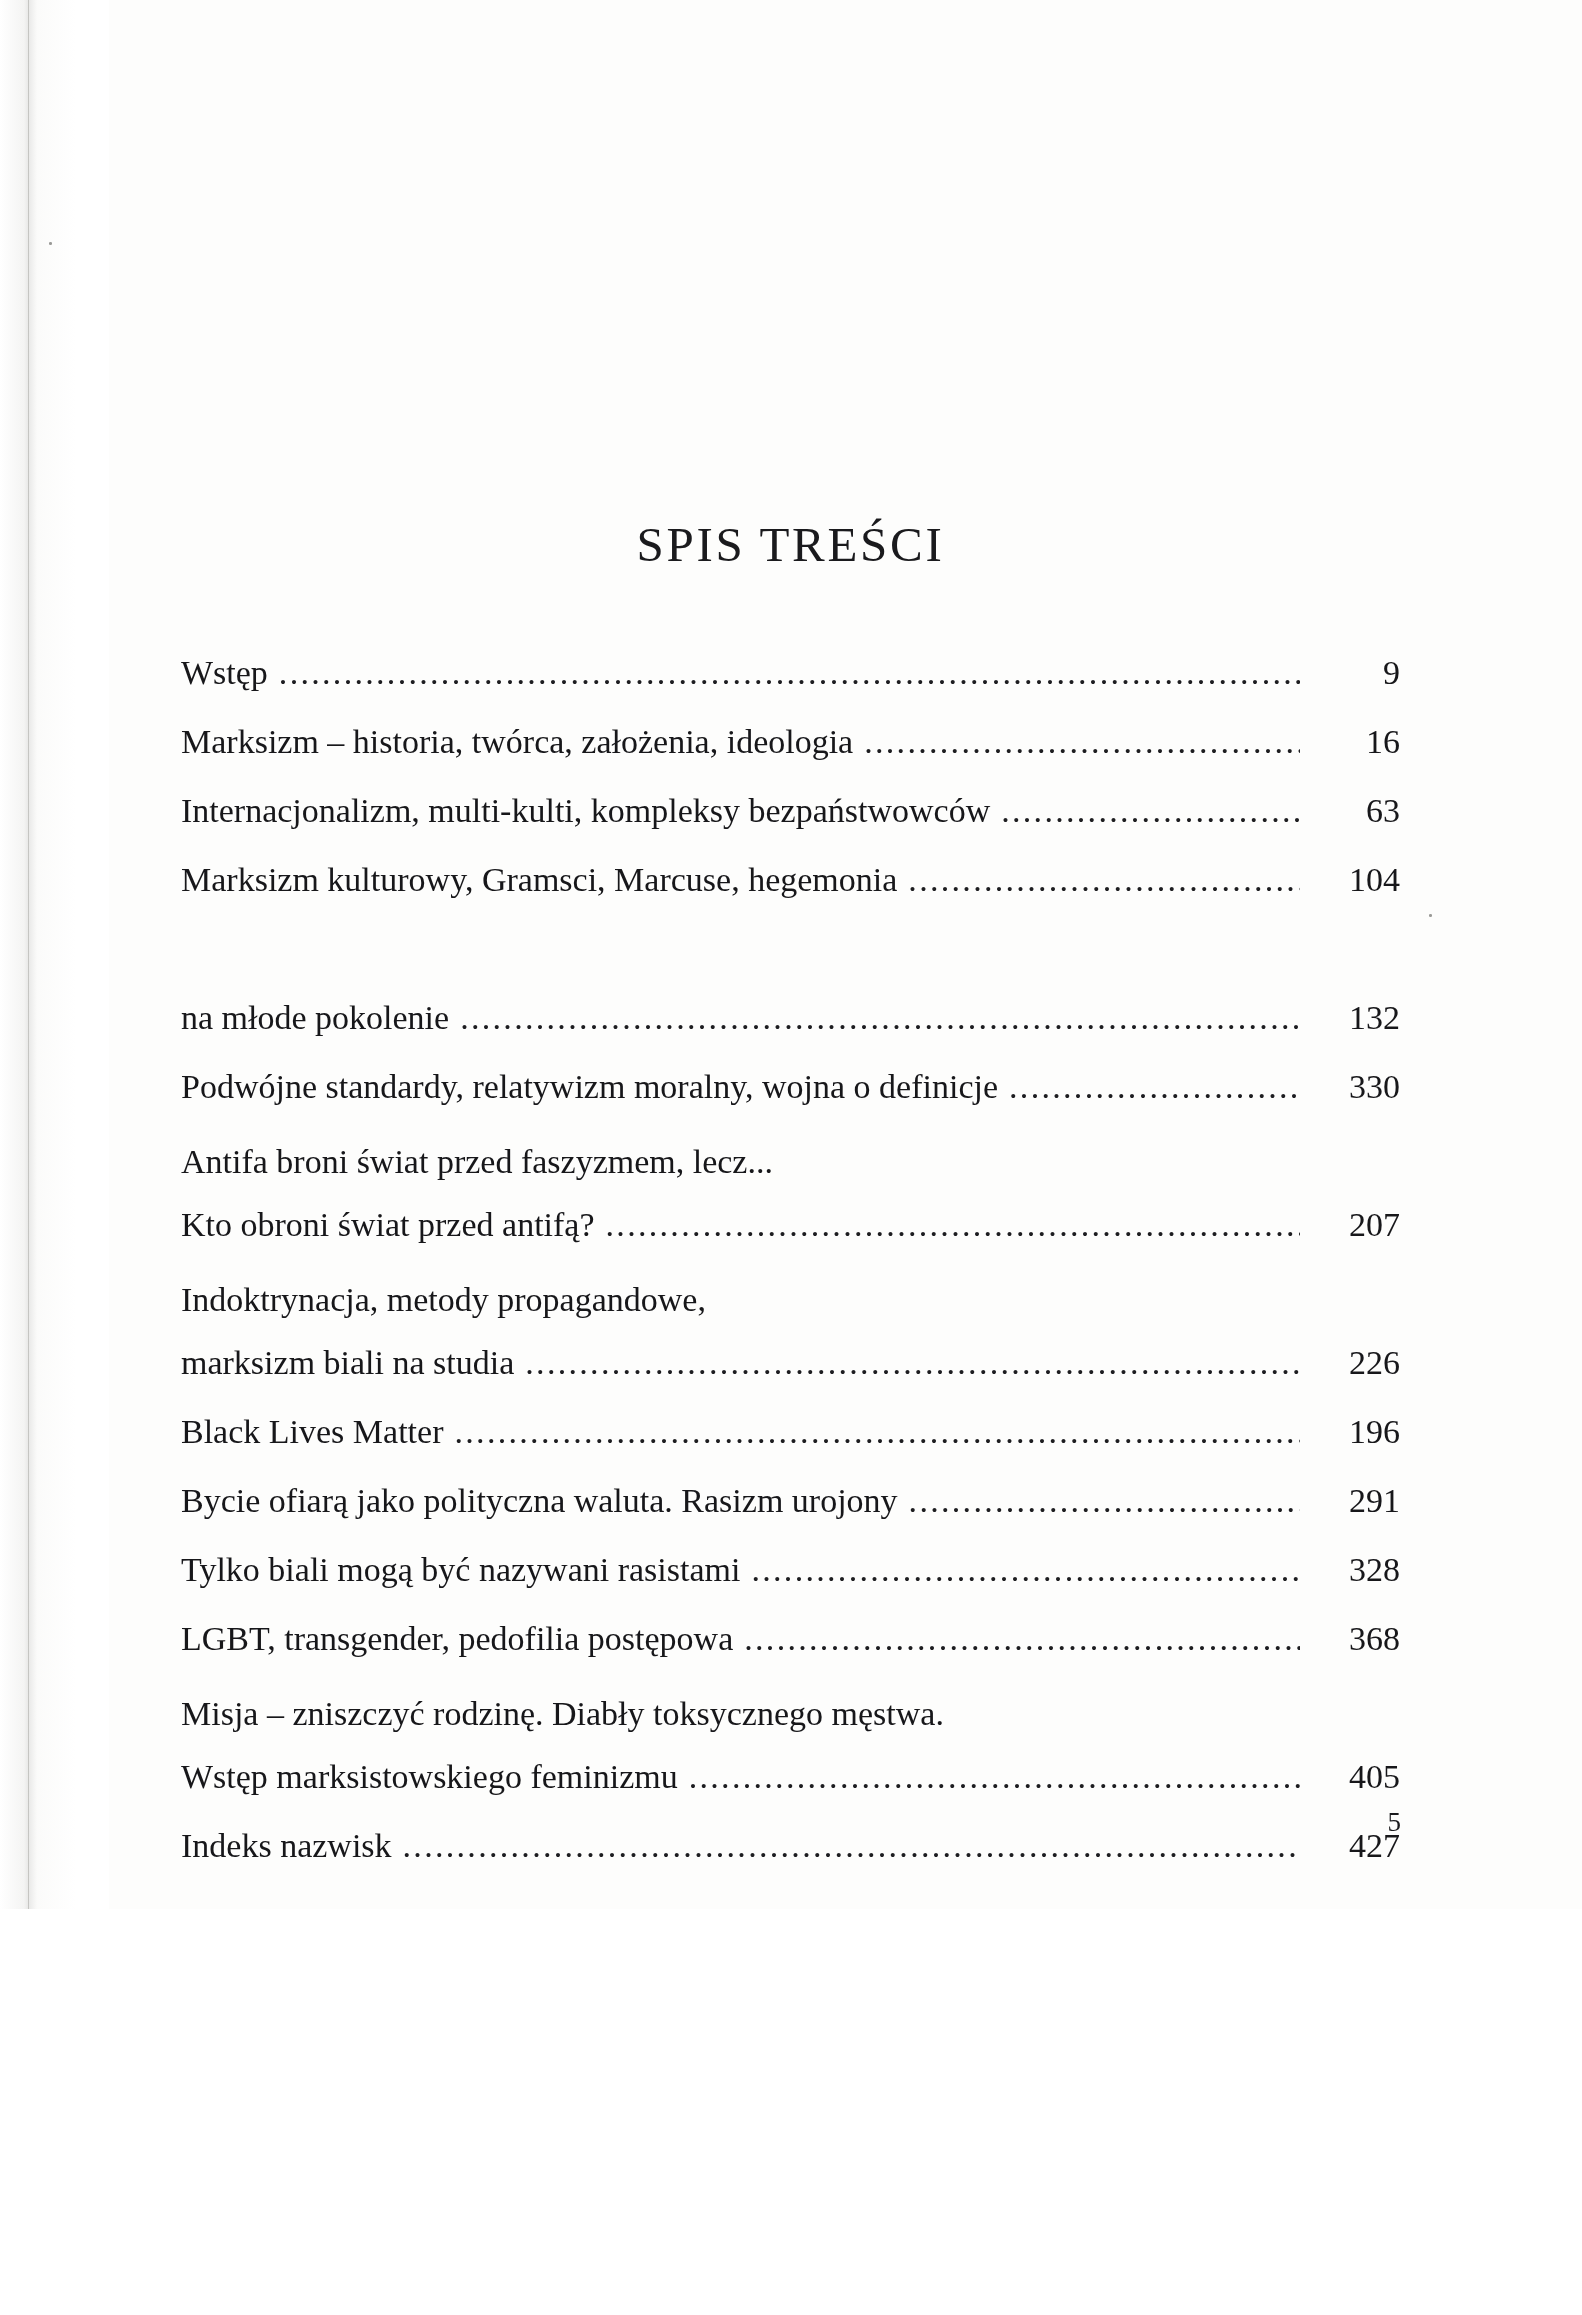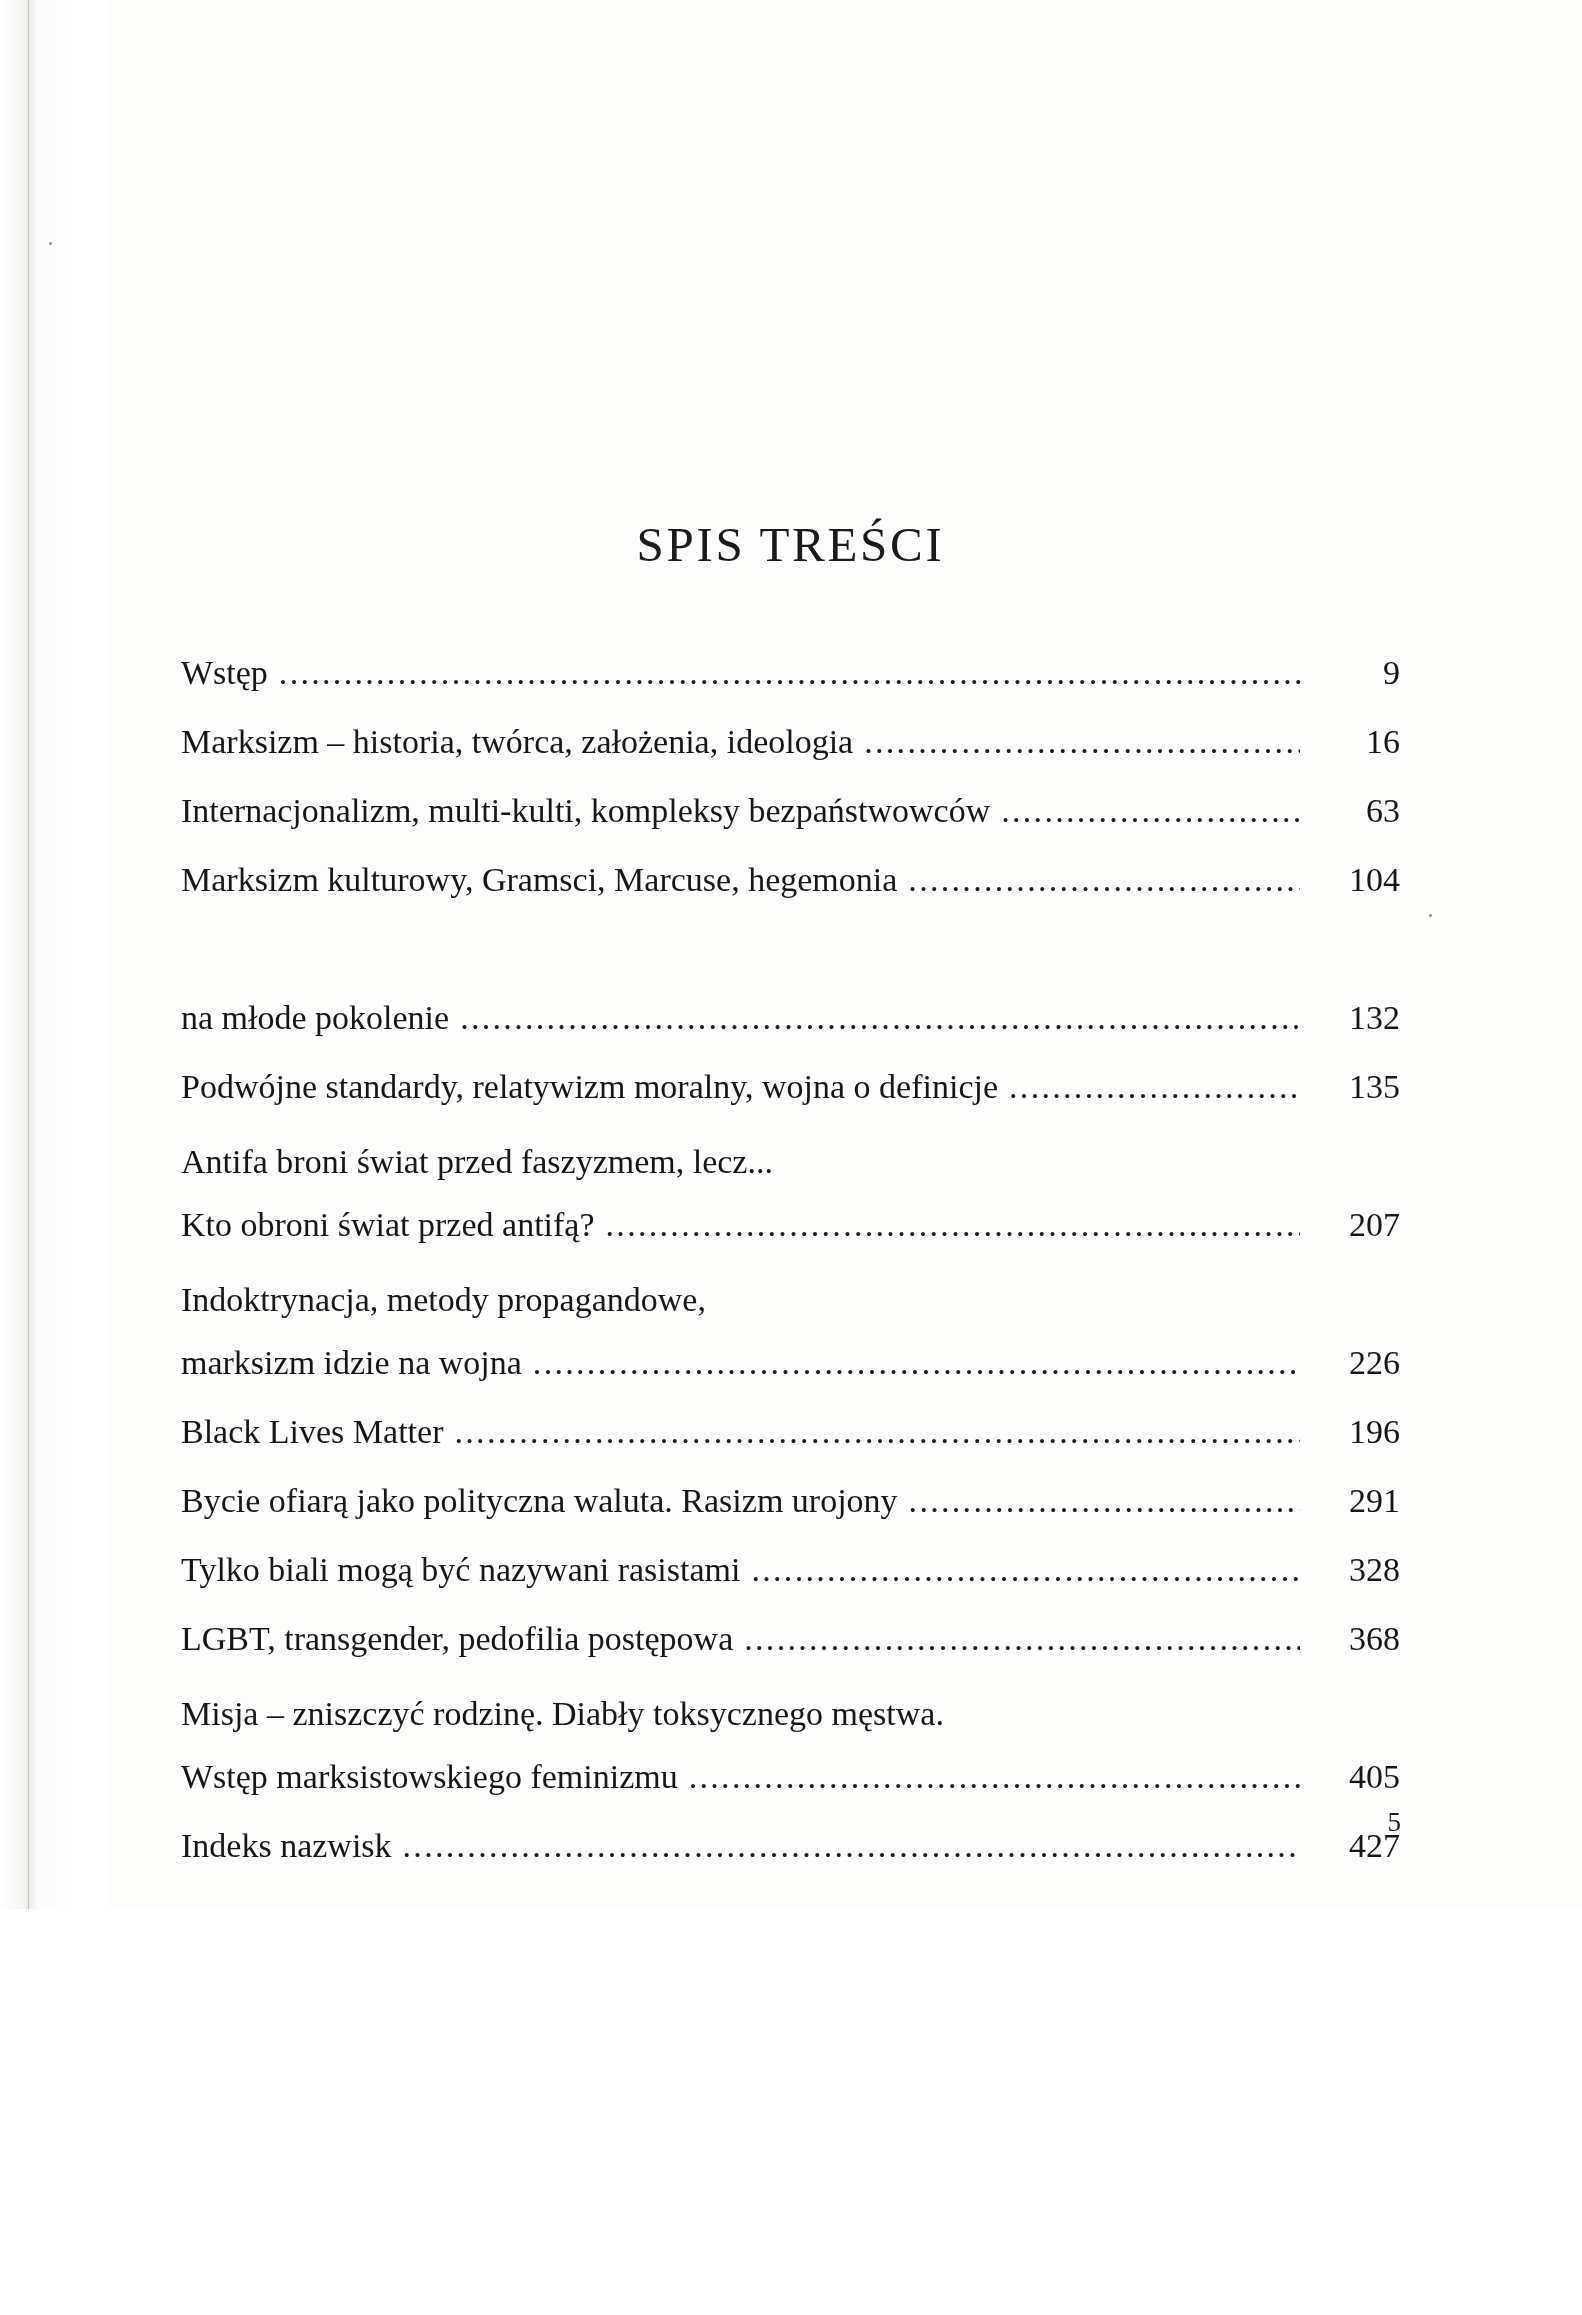--- a/index.html
+++ b/index.html
@@ -165,39 +165,39 @@
           <span class="toc-page"></span>
         </li>
         <li class="toc-row">
           <span class="toc-label">na młode pokolenie</span>
           <span class="toc-leader"></span>
           <span class="toc-page">132</span>
         </li>
         <li class="toc-row">
           <span class="toc-label">Podwójne standardy, relatywizm moralny, wojna o definicje</span>
           <span class="toc-leader"></span>
-          <span class="toc-page">135</span>
+          <span class="toc-page">330</span>
         </li>
         <li class="toc-row continued">
           <span class="toc-label">Antifa broni świat przed faszyzmem, lecz...</span>
           <span class="toc-leader"></span>
           <span class="toc-page"></span>
         </li>
         <li class="toc-row">
           <span class="toc-label">Kto obroni świat przed antifą?</span>
           <span class="toc-leader"></span>
           <span class="toc-page">207</span>
         </li>
         <li class="toc-row continued">
           <span class="toc-label">Indoktrynacja, metody propagandowe,</span>
           <span class="toc-leader"></span>
           <span class="toc-page"></span>
         </li>
         <li class="toc-row">
-          <span class="toc-label">marksizm idzie na wojna</span>
+          <span class="toc-label">marksizm biali na studia</span>
           <span class="toc-leader"></span>
           <span class="toc-page">226</span>
         </li>
         <li class="toc-row">
           <span class="toc-label">Black Lives Matter</span>
           <span class="toc-leader"></span>
           <span class="toc-page">196</span>
         </li>
         <li class="toc-row">
           <span class="toc-label">Bycie ofiarą jako polityczna waluta. Rasizm urojony</span>

